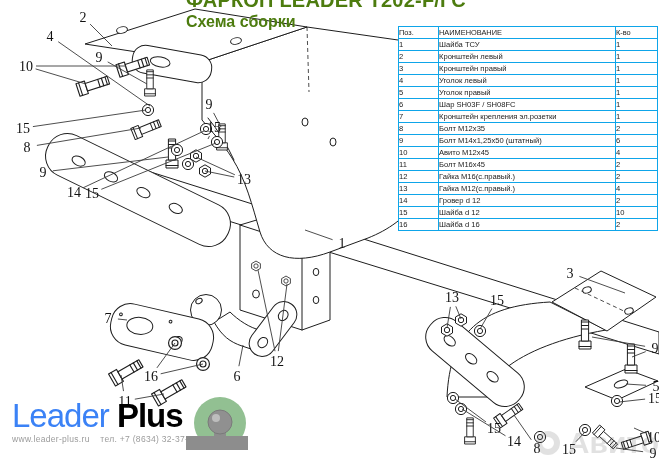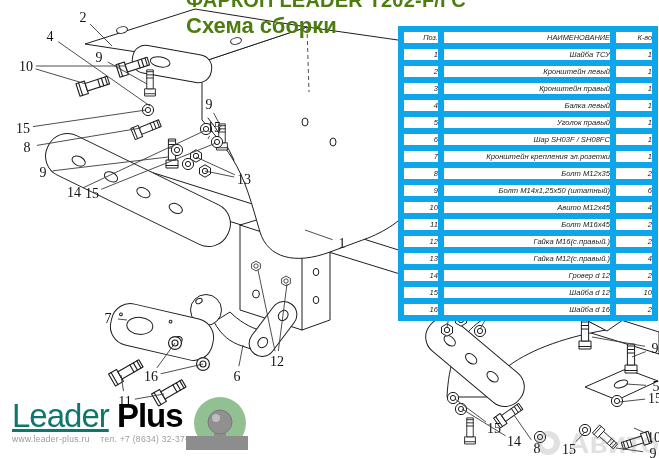--- a/index.html
+++ b/index.html
@@ -3,43 +3,43 @@
 <meta charset="utf-8">
 <style>
   html,body{margin:0;padding:0;}
   body{width:659px;height:458px;overflow:hidden;background:#ffffff;
        font-family:"Liberation Sans",sans-serif;position:relative;}
   .screen{position:absolute;inset:0;width:659px;height:458px;background:#fff;}
 
   
   .titles{position:absolute;left:186px;top:0;z-index:6;color:#4d7c0f;}
   .t1{font-size:20px;font-weight:700;margin:-11px 0 0 0;white-space:nowrap;letter-spacing:.2px;}
-  .t2{font-size:22px;font-weight:700;margin:1px 0 16px 0;white-space:nowrap;}
+  .t2{font-size:16px;font-weight:700;margin:1px 0 16px 0;white-space:nowrap;}
 
   
   .parts{position:absolute;left:398px;top:26px;z-index:7;background:#fff;}
   table{border-collapse:collapse;table-layout:fixed;width:260px;}
-  th,td{border:6px solid #0ea5e9;font-size:7.6px;font-weight:400;color:#1c1c1c;
-        text-align:right;padding:0;height:11px;line-height:11px;overflow:hidden;white-space:nowrap;font-style:italic;}
+  th,td{border:1px solid #0ea5e9;font-size:7.6px;font-weight:400;color:#1c1c1c;
+        text-align:left;padding:0;height:11px;line-height:11px;overflow:hidden;white-space:nowrap;}
   th{font-size:7.4px;}
   col.c1{width:40px;} col.c3{width:42px;}
 
   
   svg.diagram{position:absolute;left:0;top:0;z-index:2;}
   .ln{fill:#ffffff;stroke:#1e1e1e;stroke-width:1;stroke-linejoin:round;}
   .ln2{fill:none;stroke:#1e1e1e;stroke-width:1;stroke-linecap:round;}
   .dash{fill:none;stroke:#1e1e1e;stroke-width:.8;stroke-dasharray:4 3;}
   .hole{fill:#ffffff;stroke:#1e1e1e;stroke-width:1;}
   .leader{stroke:#3a3a3a;stroke-width:.9;fill:none;}
   text.callout{font-family:"Liberation Serif",serif;font-size:14px;fill:#111;text-anchor:middle;}
 
   
   .logo{position:absolute;left:12px;top:399px;z-index:5;}
   .brand{font-size:33px;line-height:33px;letter-spacing:-1px;white-space:nowrap;}
-  .brand .w1{color:#0f766e;font-weight:400;text-decoration:underline;}
+  .brand .w1{color:#3b82f6;font-weight:400;}
   .brand .w2{color:#000000;font-weight:700;}
   .tagline{font-size:8.5px;color:#9b9b9b;margin-top:2px;white-space:nowrap;letter-spacing:.3px;}
   .emblem{position:absolute;left:184px;top:396px;z-index:5;}
 
   
   .watermark{position:absolute;right:0px;bottom:0px;z-index:8;opacity:.20;
              display:flex;align-items:center;gap:8px;pointer-events:none;}
   .wm-ring{width:24px;height:24px;border:6px solid #6e6e6e;border-radius:50%;box-sizing:border-box;}
   .wm-text{font-size:30px;font-weight:700;color:#6e6e6e;line-height:30px;}
 </style>
@@ -288,21 +288,21 @@
             <td>Кронштейн левый</td>
             <td>1</td>
           </tr>
           <tr>
             <td>3</td>
             <td>Кронштейн правый</td>
             <td>1</td>
           </tr>
           <tr>
             <td>4</td>
-            <td>Балка левый</td>
+            <td>Уголок левый</td>
             <td>1</td>
           </tr>
           <tr>
             <td>5</td>
             <td>Уголок правый</td>
             <td>1</td>
           </tr>
           <tr>
             <td>6</td>
             <td>Шар SH03F / SH08FC</td>

